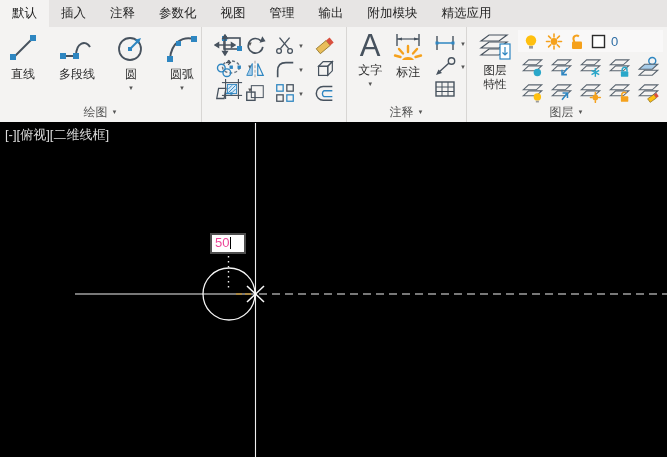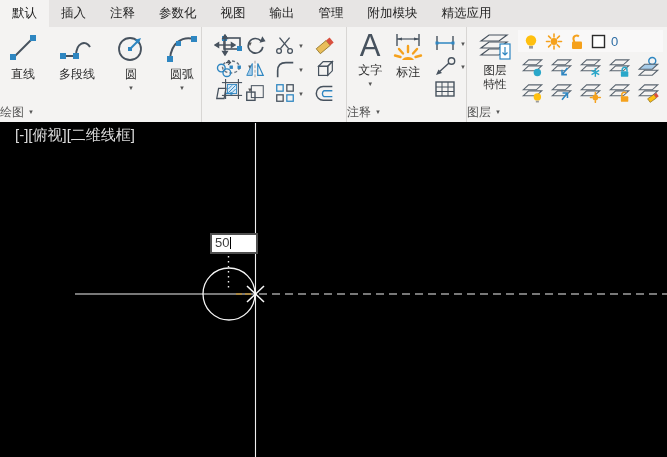--- a/index.html
+++ b/index.html
@@ -12,21 +12,21 @@
   .tab { padding:0 12px; font-size:12.5px; color:#1f1f1f; line-height:27px; cursor:default; white-space:nowrap; }
   .tab.active { background:#f4f3f2; }
   .caret::after { content:"▼"; font-size:6px; color:#555; vertical-align:middle; }
 
   
   .ribbon { height:95px; background:#f4f3f2; display:flex; flex:none; }
   .panel { position:relative; height:95px; border-right:1px solid #d8d6d4; }
   .panel:last-child { border-right:none; }
   .panel-body { height:77px; display:flex; }
   .panel-footer { position:absolute; bottom:0; left:0; right:0; height:18px; line-height:17px;
-                  font-size:12px; color:#555; }
+                  text-align:center; font-size:12px; color:#555; }
   .panel-footer .caret::after { margin-left:4px; }
 
   .p-draw { width:202px; }
   .p-modify { width:145px; }
   .p-annotate { width:120px; }
   .p-layers { width:199px; }
 
   .bigbtn { display:flex; flex-direction:column; align-items:center; padding-top:4px; }
   .bigbtn .lbl { font-size:12px; color:#2b2b2b; margin-top:1px; white-space:nowrap; }
   .bigbtn .caret { margin-top:1px; line-height:6px; }
@@ -50,38 +50,38 @@
   .layername { font-size:13px; color:#2e6da4; }
   .lgrid { display:grid; grid-template-columns:repeat(5,29px); grid-template-rows:25px 25px; margin-top:2px; }
   .lgrid > div { display:flex; align-items:center; justify-content:center; }
 
   svg { display:block; }
   .clickable { cursor:default; }
 
   
   .canvas { position:relative; width:667px; height:335px; background:#000; flex:none; }
   .canvas svg.draw { position:absolute; left:0; top:0; }
-  .viewport-label { position:absolute; left:15px; top:4px; color:#dcdcdc; font-size:15px; }
-  .dyn-input { position:absolute; left:210px; top:111px; width:48px; height:21px; background:#fff;
-               border:2px solid #4f4f4f; font-size:13px; line-height:16px; padding-left:3px; color:#404040; }
+  .viewport-label { position:absolute; left:5px; top:4px; color:#dcdcdc; font-size:13px; }
+  .dyn-input { position:absolute; left:210px; top:111px; width:36px; height:21px; background:#fff;
+               border:2px solid #4f4f4f; font-size:13px; line-height:16px; padding-left:3px; color:#ec4899; }
   .text-cursor { display:inline-block; width:1px; height:12px; background:#000; margin-left:1px; vertical-align:-2px; }
 </style>
 </head>
 <body>
 
 <div class="app">
 
   <div class="tabbar">
     <div class="tab active">默认</div>
     <div class="tab">插入</div>
     <div class="tab">注释</div>
     <div class="tab">参数化</div>
     <div class="tab">视图</div>
+    <div class="tab">管理</div>
     <div class="tab">输出</div>
-    <div class="tab">管理</div>
     <div class="tab">附加模块</div>
     <div class="tab">精选应用</div>
 
   </div>
 
   <div class="ribbon">
 
     <section class="panel p-draw">
       <div class="panel-body">
         <div class="bigbtn clickable">

